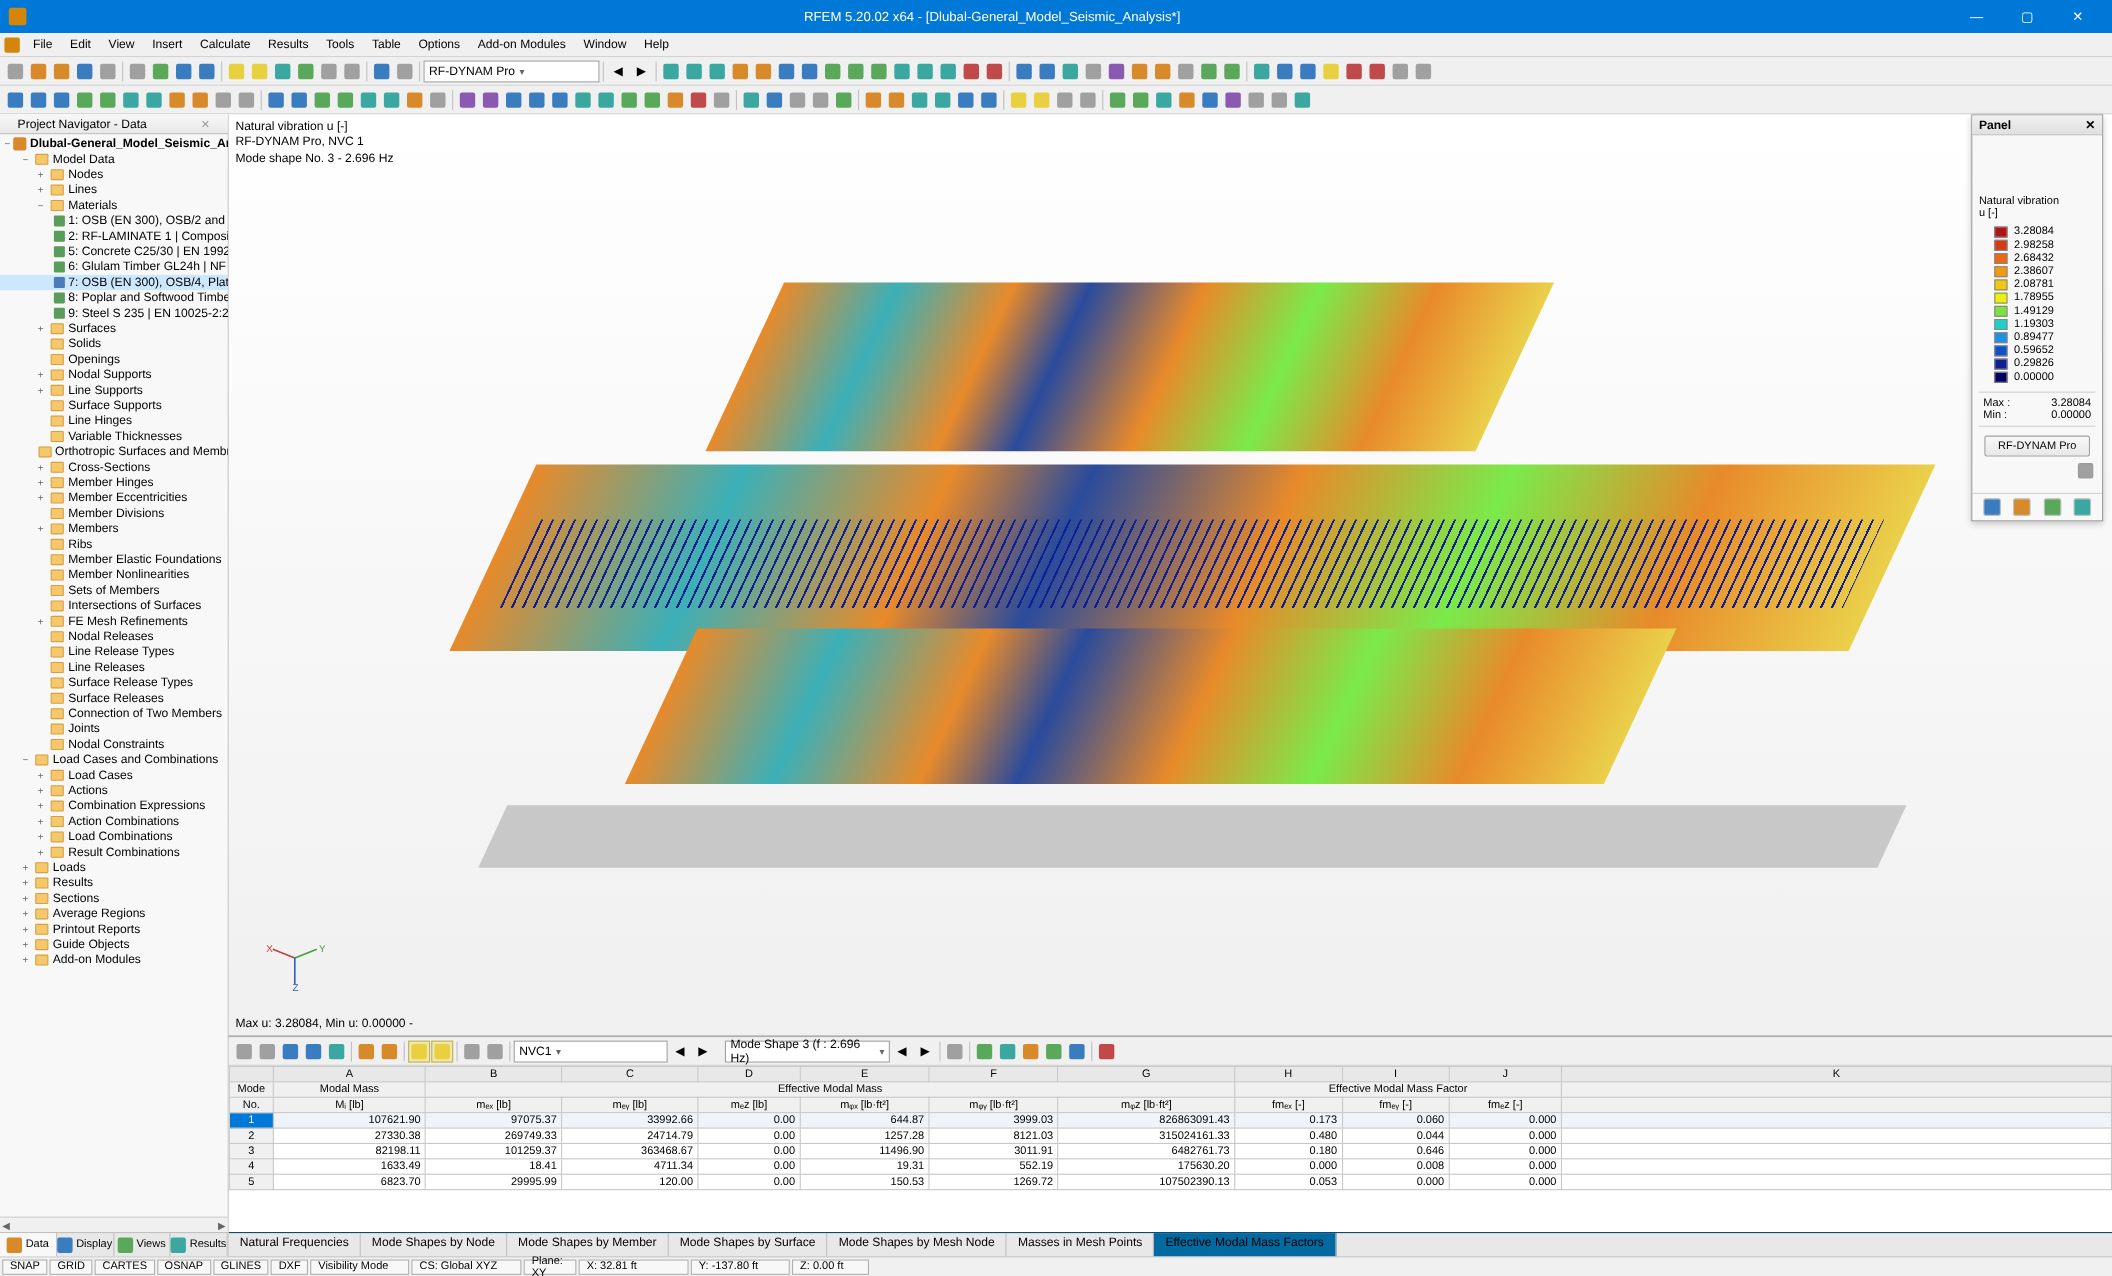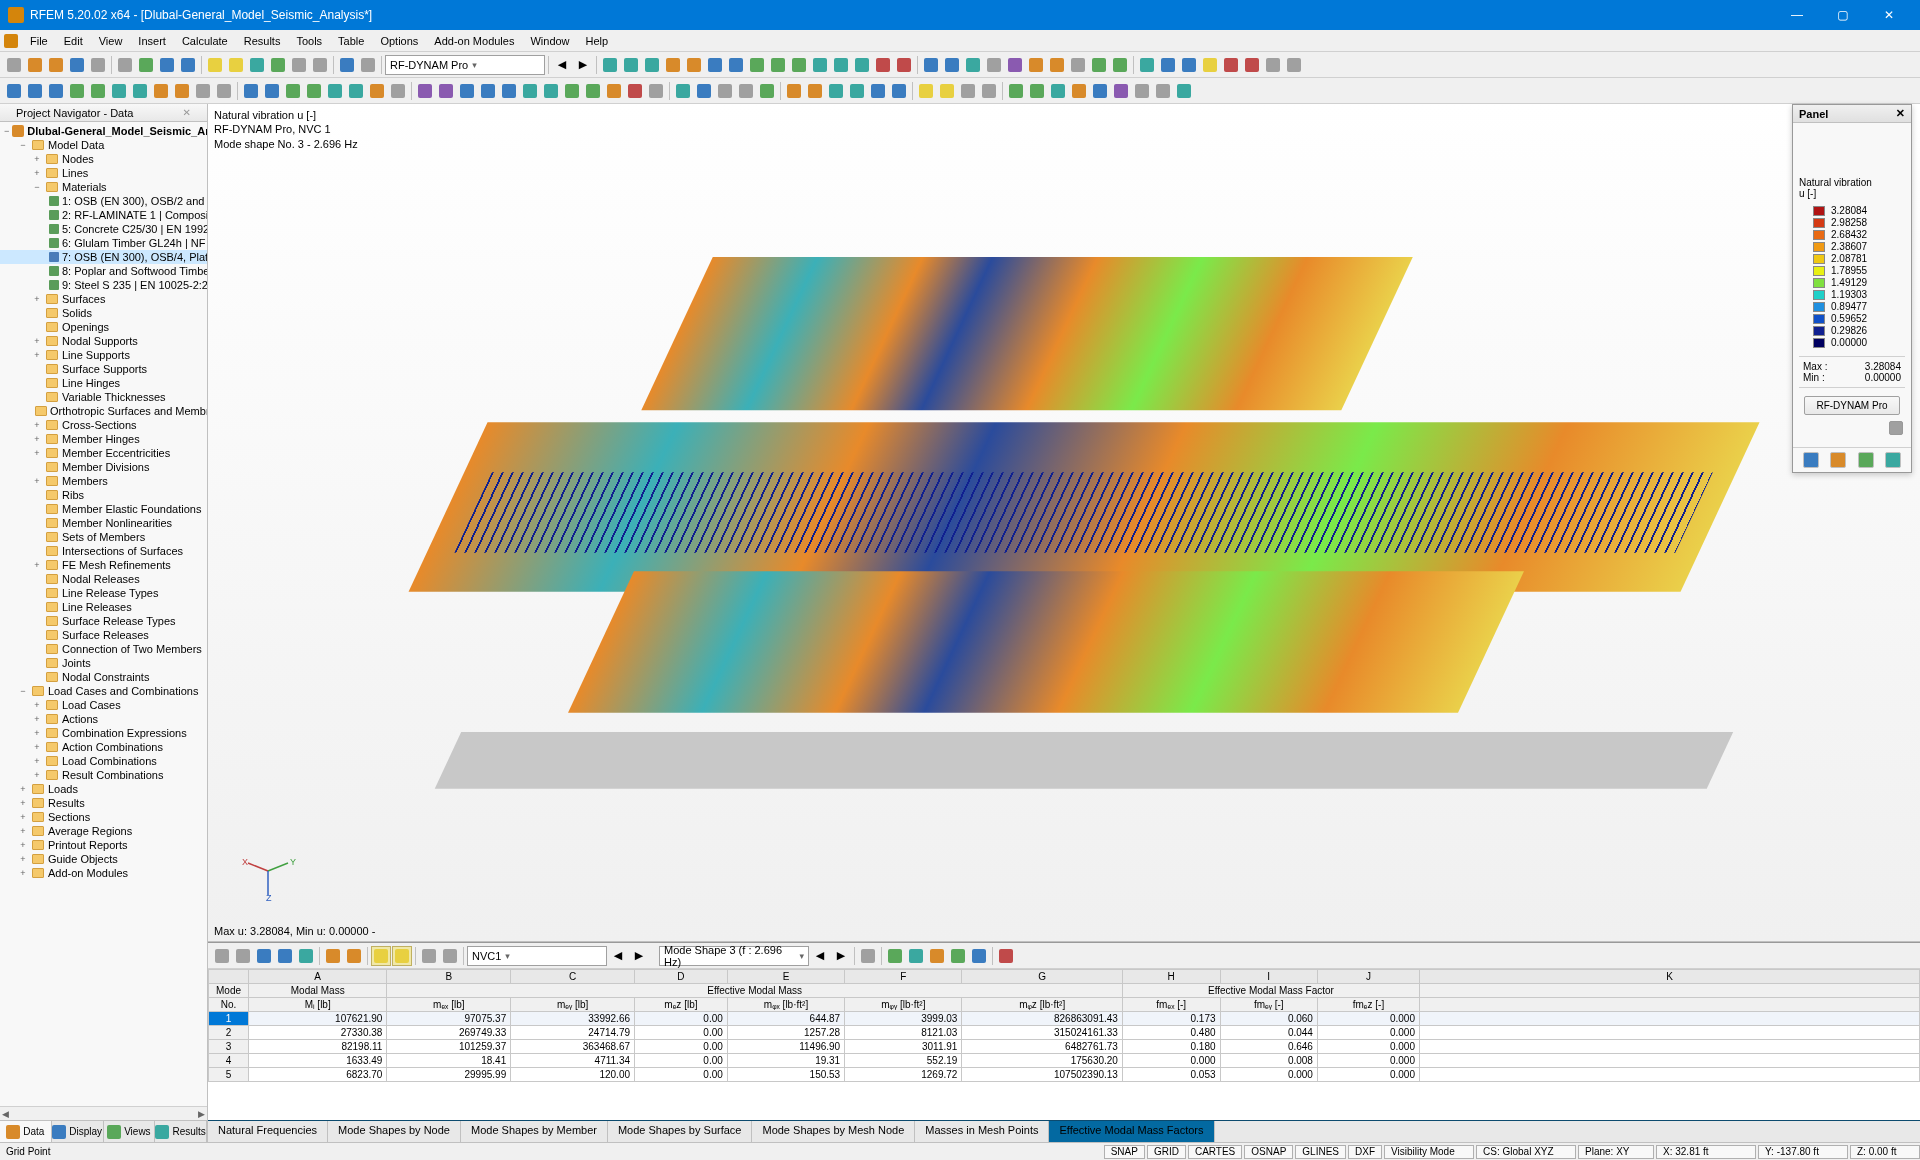--- a/index.html
+++ b/index.html
@@ -1,19 +1,19 @@
 <!DOCTYPE html>
 <html><head>
 <meta charset="utf-8">
 <style>
 * { box-sizing: border-box; margin: 0; padding: 0; }
 body { font-family: "Segoe UI", Tahoma, sans-serif; font-size: 11px; background: #f0f0f0; overflow: hidden; width: 1920px; height: 1160px; }
 
 
-.titlebar { height: 30px; background: #0078d7; color: white; display: flex; align-items: center; padding: 0 8px; }
+.titlebar { height: 30px; background: #0078d7; color: white; display: flex; align-items: center; padding: 0 8px; text-align: center; }
 .titlebar-icon { width: 16px; height: 16px; background: #d4850c; margin-right: 6px; border-radius: 2px; }
 .titlebar-text { flex: 1; font-size: 12px; }
 .titlebar-controls { display: flex; }
 .titlebar-btn { width: 46px; height: 30px; display: flex; align-items: center; justify-content: center; font-size: 12px; }
 
 
 .menubar { height: 22px; background: #f0f0f0; display: flex; align-items: center; padding: 0 4px; border-bottom: 1px solid #d0d0d0; }
 .menubar-icon { width: 14px; height: 14px; background: #d4850c; margin-right: 4px; border-radius: 2px; }
 .menu-item { padding: 2px 8px; cursor: pointer; }
 
@@ -1177,26 +1177,25 @@
           <div class="bp-tab">Mode Shapes by Surface</div>
           <div class="bp-tab">Mode Shapes by Mesh Node</div>
           <div class="bp-tab">Masses in Mesh Points</div>
           <div class="bp-tab active">Effective Modal Mass Factors</div>
         </div>
     </div>
   </div>
 </div>
 
 <div class="statusbar">
-  <div class="left">Grid Point</div>
   <div class="box">SNAP</div>
   <div class="box">GRID</div>
   <div class="box">CARTES</div>
   <div class="box">OSNAP</div>
   <div class="box">GLINES</div>
   <div class="box">DXF</div>
   <div class="box" style="width:90px">Visibility Mode</div>
   <div class="box" style="width:100px">CS: Global XYZ</div>
-  <div class="box" style="width:76px">Plane: XY</div>
+  <div class="box" style="width:48px">Plane: XY</div>
   <div class="box" style="width:100px">X: 32.81 ft</div>
   <div class="box" style="width:90px">Y: -137.80 ft</div>
   <div class="box" style="width:70px">Z: 0.00 ft</div>
 </div>
 
 </body></html>

